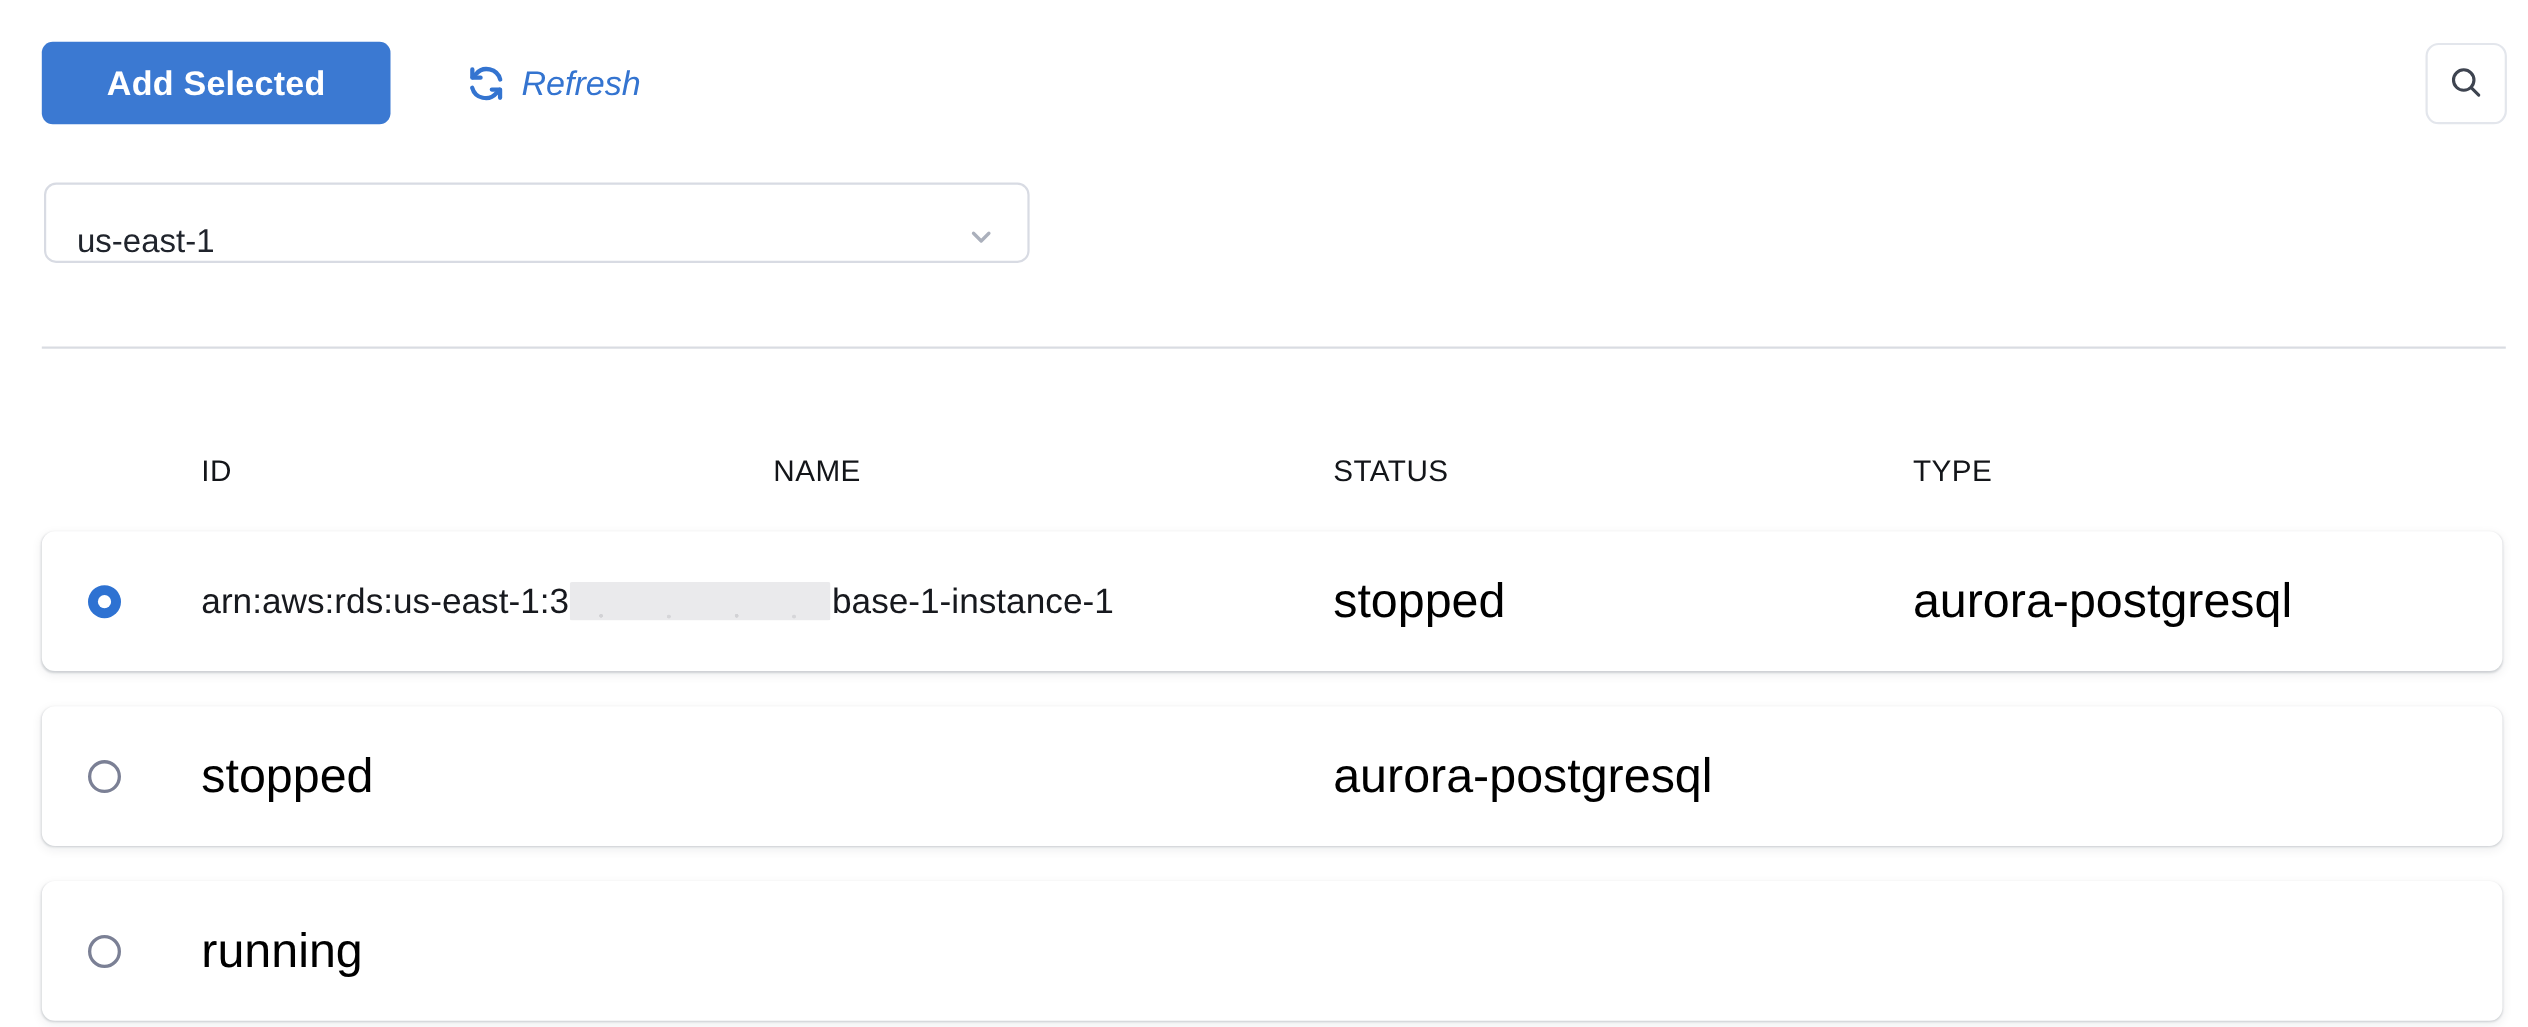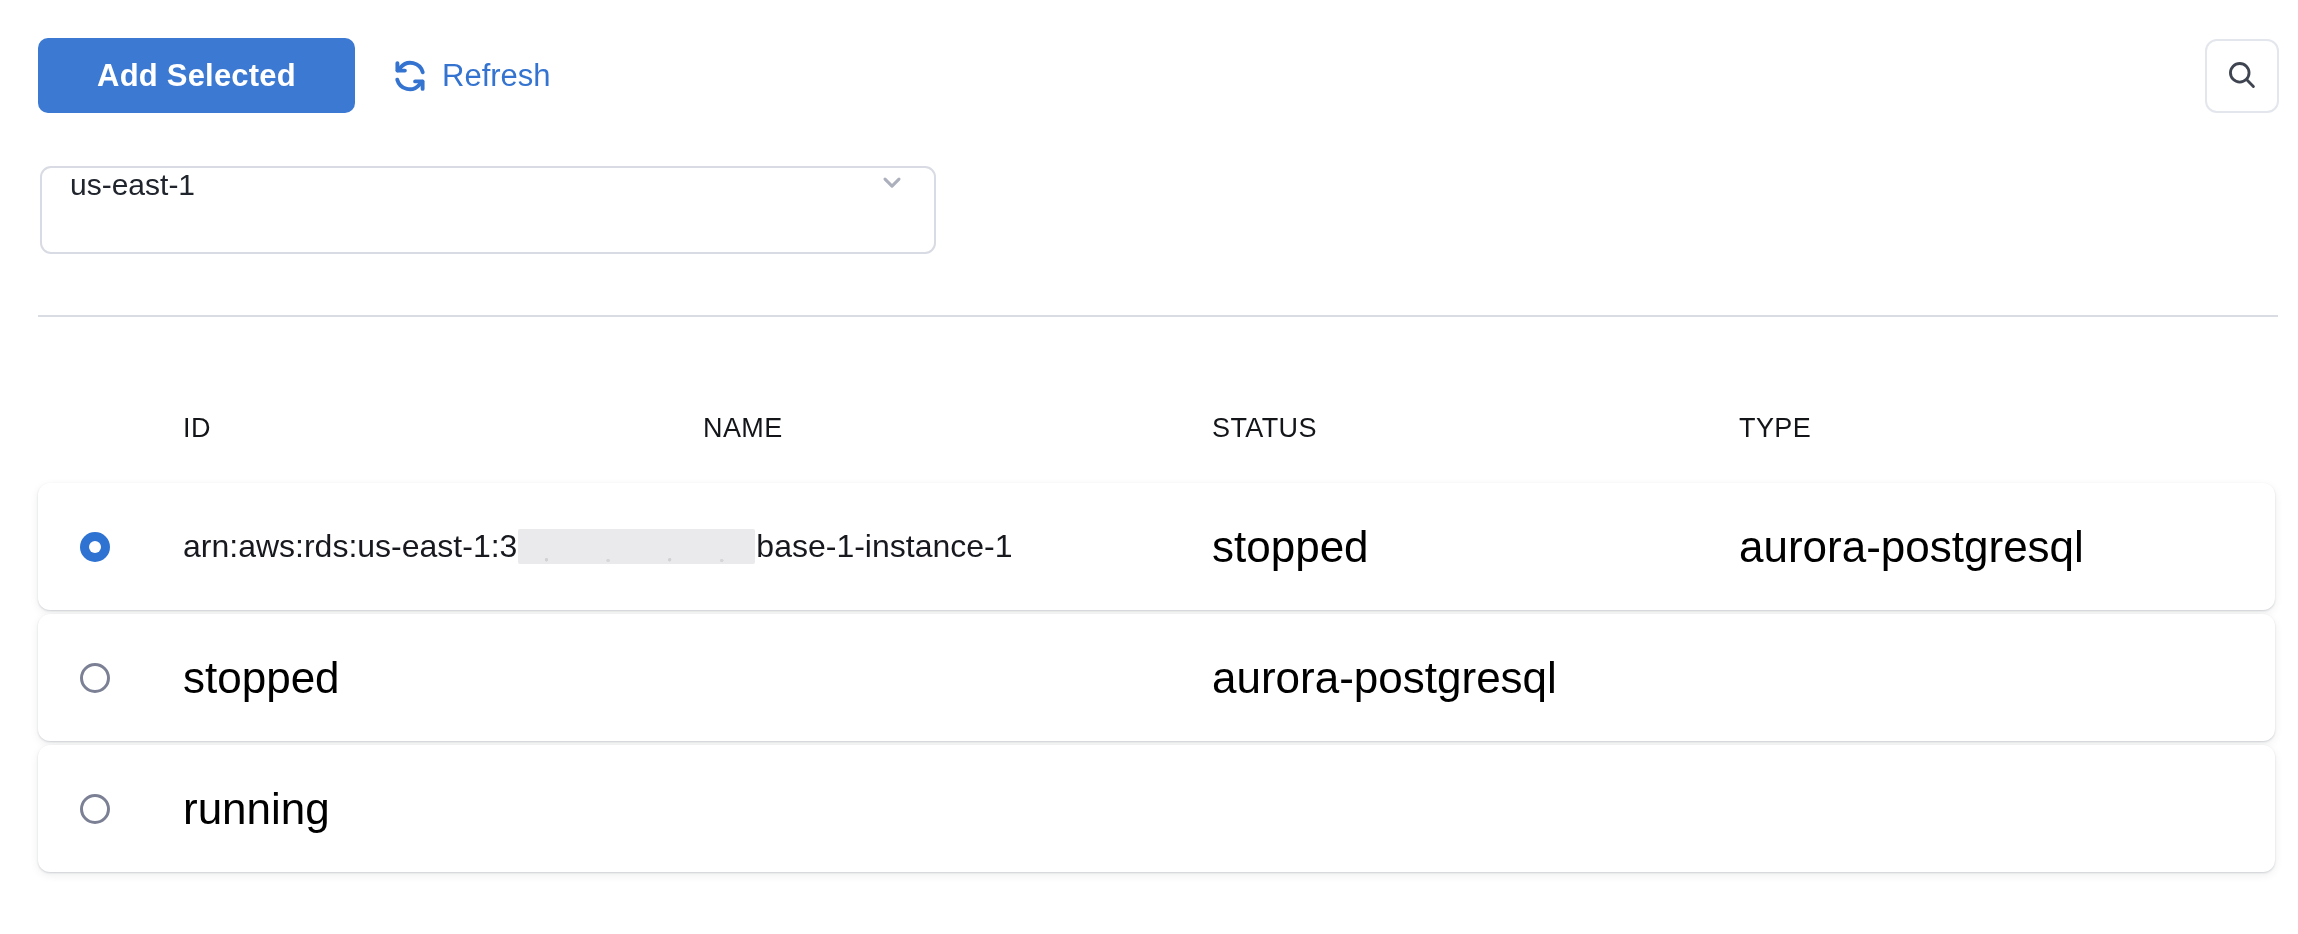--- a/index.html
+++ b/index.html
@@ -3,40 +3,40 @@
 <meta charset="utf-8">
 <style>
   html,body{margin:0;padding:0;background:#ffffff;}
   body{width:2298px;height:934px;font-family:"Liberation Sans",sans-serif;color:#17191e;overflow:hidden;}
   .page{position:relative;width:2298px;height:934px;background:#fff;}
 
   
   .btn-add{position:absolute;left:38px;top:38px;height:75px;min-width:317px;box-sizing:border-box;
     background:#3b79d2;color:#fff;border:none;border-radius:10px;font-family:inherit;
     font-size:31px;font-weight:bold;letter-spacing:.2px;padding:16px 40px;cursor:pointer;}
-  .refresh{position:absolute;left:392px;top:38px;height:75px;display:flex;align-items:center;gap:14px;
-    color:#3474d0;font-size:31px;font-weight:500;cursor:pointer;text-decoration:none;}
+  .refresh{position:absolute;left:424px;top:38px;height:75px;display:flex;align-items:center;gap:14px;
+    color:#3474d0;font-size:31px;font-weight:500;cursor:pointer;text-decoration:none;font-style:italic;}
   .refresh svg{display:block;}
   .btn-search{position:absolute;left:2205px;top:39px;width:74px;height:74px;box-sizing:border-box;
     background:#fff;border:2px solid #e3e6ec;border-radius:12px;display:flex;align-items:center;justify-content:center;cursor:pointer;}
 
   
-  .region-select{position:absolute;left:40px;top:166px;width:896px;height:88px;box-sizing:border-box;
-    border:2px solid #d8dbe3;border-radius:11px;background:#fff;display:flex;align-items:flex-start;
+  .region-select{position:absolute;left:40px;top:166px;width:896px;height:73px;box-sizing:border-box;
+    border:2px solid #d8dbe3;border-radius:11px;background:#fff;display:flex;align-items:flex-end;
     justify-content:space-between;padding:0 28px;font-size:30px;color:#20242c;cursor:pointer;}
 
   .divider{position:absolute;left:38px;top:315px;width:2240px;height:2px;background:#d9dce2;}
 
   
   .table-header{position:absolute;left:38px;top:413px;width:2240px;display:grid;
     grid-template-columns:145px 520px 509px 527px 1fr;align-items:center;}
   .th{font-size:27px;font-weight:normal;color:#131519;letter-spacing:.4px;}
 
   
-  .rows{position:absolute;left:38px;top:483px;width:2237px;display:flex;flex-direction:column;gap:4px;}
+  .rows{position:absolute;left:38px;top:483px;width:2237px;display:flex;flex-direction:column;gap:32px;}
   .row-card{height:127px;background:#fff;border-radius:12px;
     box-shadow:0 1px 2px rgba(15,23,42,.16),0 3px 10px rgba(15,23,42,.07);
     display:grid;grid-template-columns:145px 1029px 527px 1fr;align-items:center;cursor:pointer;}
   .cell-radio{padding-left:42px;}
   .radio{display:block;width:30px;height:30px;border-radius:50%;box-sizing:border-box;
     border:3px solid #7b8095;background:#fff;position:relative;cursor:pointer;}
   .radio.selected{border:none;background:#2e72d2;}
   .radio.selected::after{content:'';position:absolute;left:9px;top:9px;width:12px;height:12px;border-radius:50%;background:#fff;}
   .cell-id{font-size:32px;color:#17191e;white-space:nowrap;overflow:hidden;}
   .redacted{display:inline-block;width:237px;height:35px;background:#eaeaec;border-radius:2px;vertical-align:-7px;margin:0 1px;

